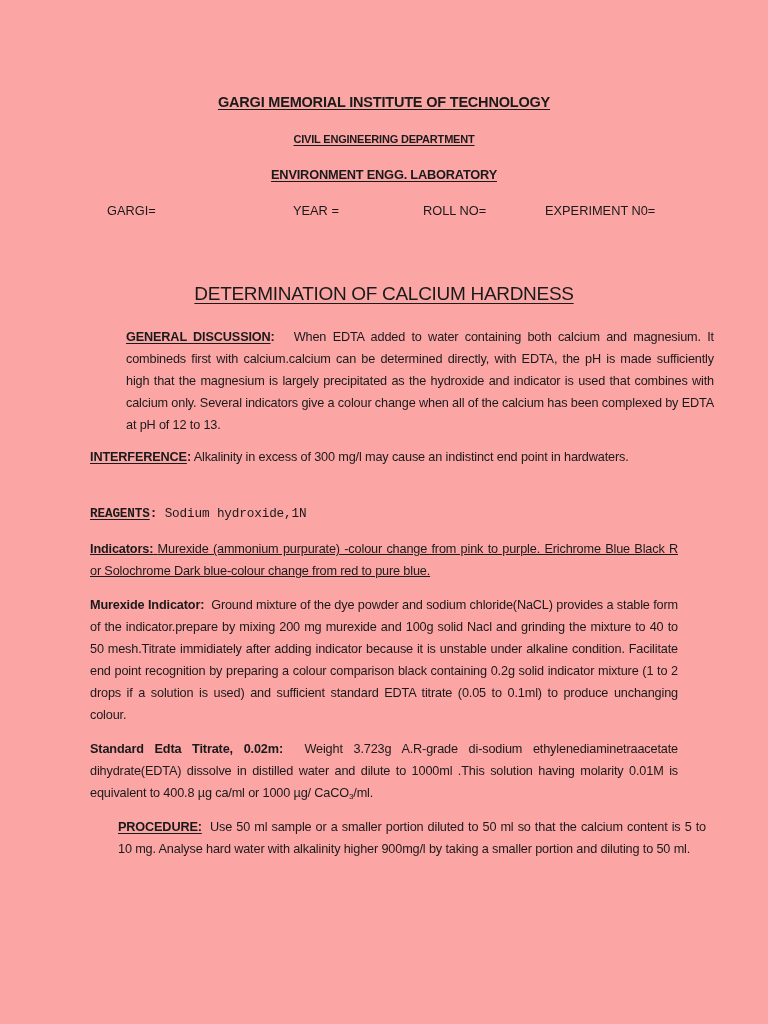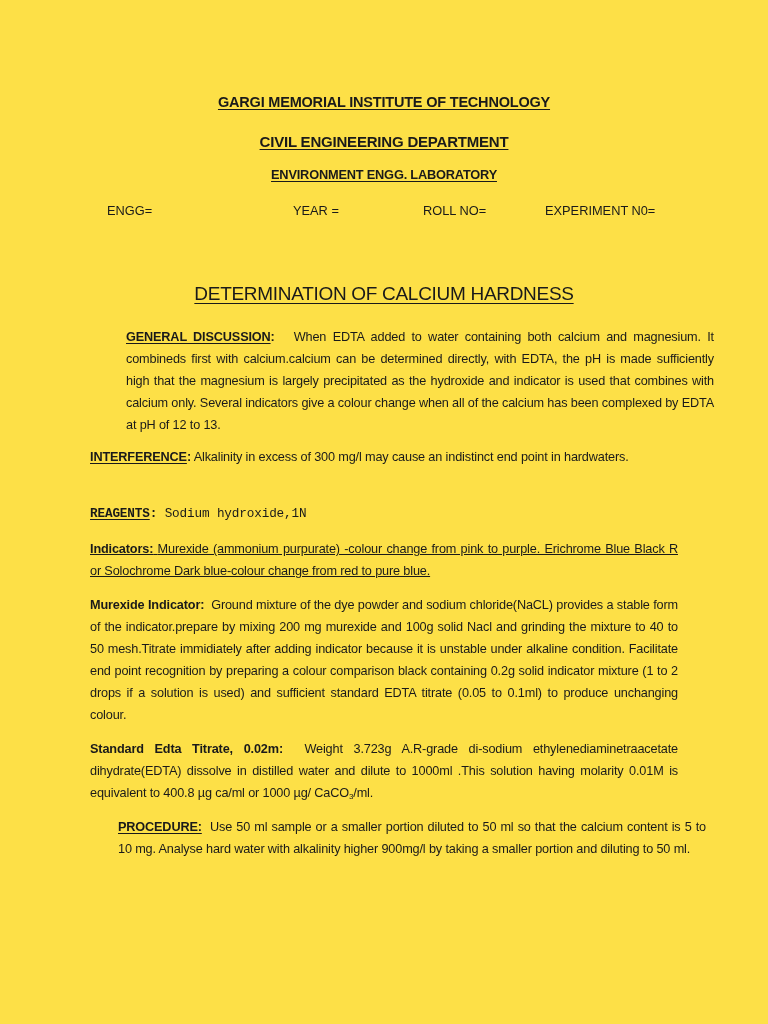--- a/index.html
+++ b/index.html
@@ -12,34 +12,34 @@
       height: 1024px;
       position: relative;
       overflow: hidden;
       font-family: "Liberation Sans", "DejaVu Sans", sans-serif;
       color: #1a1a1a;
     }
     .page {
       position: absolute;
       left: 0; top: 0;
       width: 768px; height: 1024px;
-      background: #fde047;
+      background: #fca5a5;
     }
     .center-heading {
       position: absolute;
       left: 0;
       width: 768px;
       text-align: center;
       font-weight: bold;
       text-decoration: underline;
       text-underline-offset: 2px;
       letter-spacing: -0.2px;
     }
     .h-institute { top: 94px; font-size: 14.5px; }
-    .h-dept { top: 133px; font-size: 15px; }
+    .h-dept { top: 133px; font-size: 11px; }
     .h-lab { top: 167px; font-size: 12.8px; }
 
     .info-field {
       position: absolute;
       top: 203px;
       font-size: 12.8px;
       white-space: nowrap;
     }
     .f-name { left: 107px; }
     .f-year { left: 293px; }
@@ -86,21 +86,21 @@
   </style>
 </head>
 <body>
 
 <div class="page">
 
   <div class="center-heading h-institute">GARGI MEMORIAL INSTITUTE OF TECHNOLOGY</div>
   <div class="center-heading h-dept">CIVIL ENGINEERING DEPARTMENT</div>
   <div class="center-heading h-lab">ENVIRONMENT ENGG. LABORATORY</div>
 
-  <div class="info-field f-name">ENGG=</div>
+  <div class="info-field f-name">GARGI=</div>
   <div class="info-field f-year">YEAR =</div>
   <div class="info-field f-roll">ROLL NO=</div>
   <div class="info-field f-exp">EXPERIMENT N0=</div>
 
   <div class="title">DETERMINATION OF CALCIUM HARDNESS</div>
 
   <div class="para p-general">
     <span class="label"><span class="ul">GENERAL DISCUSSION</span><span>:</span></span>&nbsp;&nbsp;&nbsp;<span>When EDTA added to water containing both calcium and magnesium. It combineds first with calcium.calcium can be determined directly, with EDTA, the pH is made sufficiently high that the magnesium is largely precipitated as the hydroxide and indicator is used that combines with calcium only. Several indicators give a colour change when all of the calcium has been complexed by EDTA at pH of 12 to 13.</span>
   </div>
 

